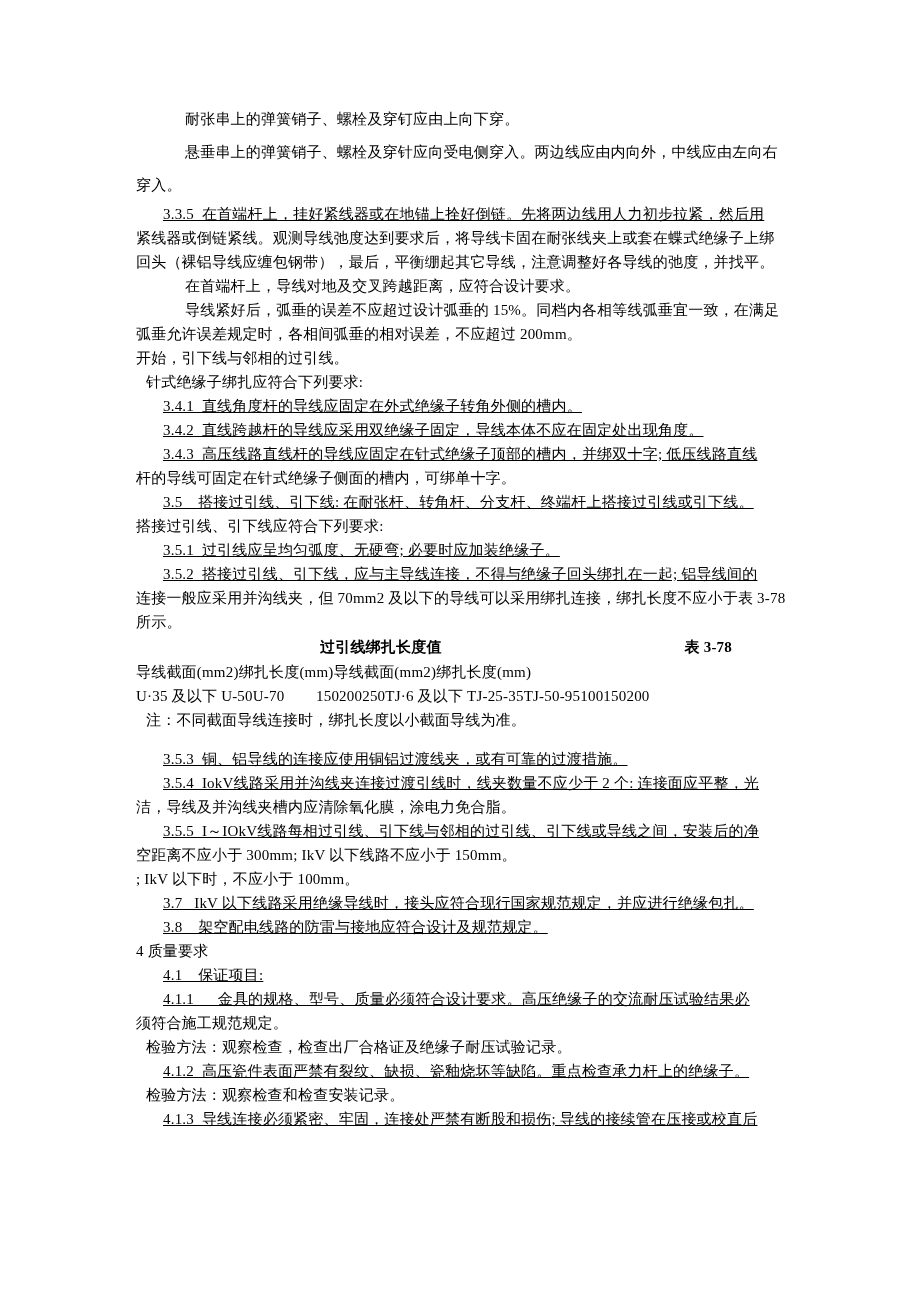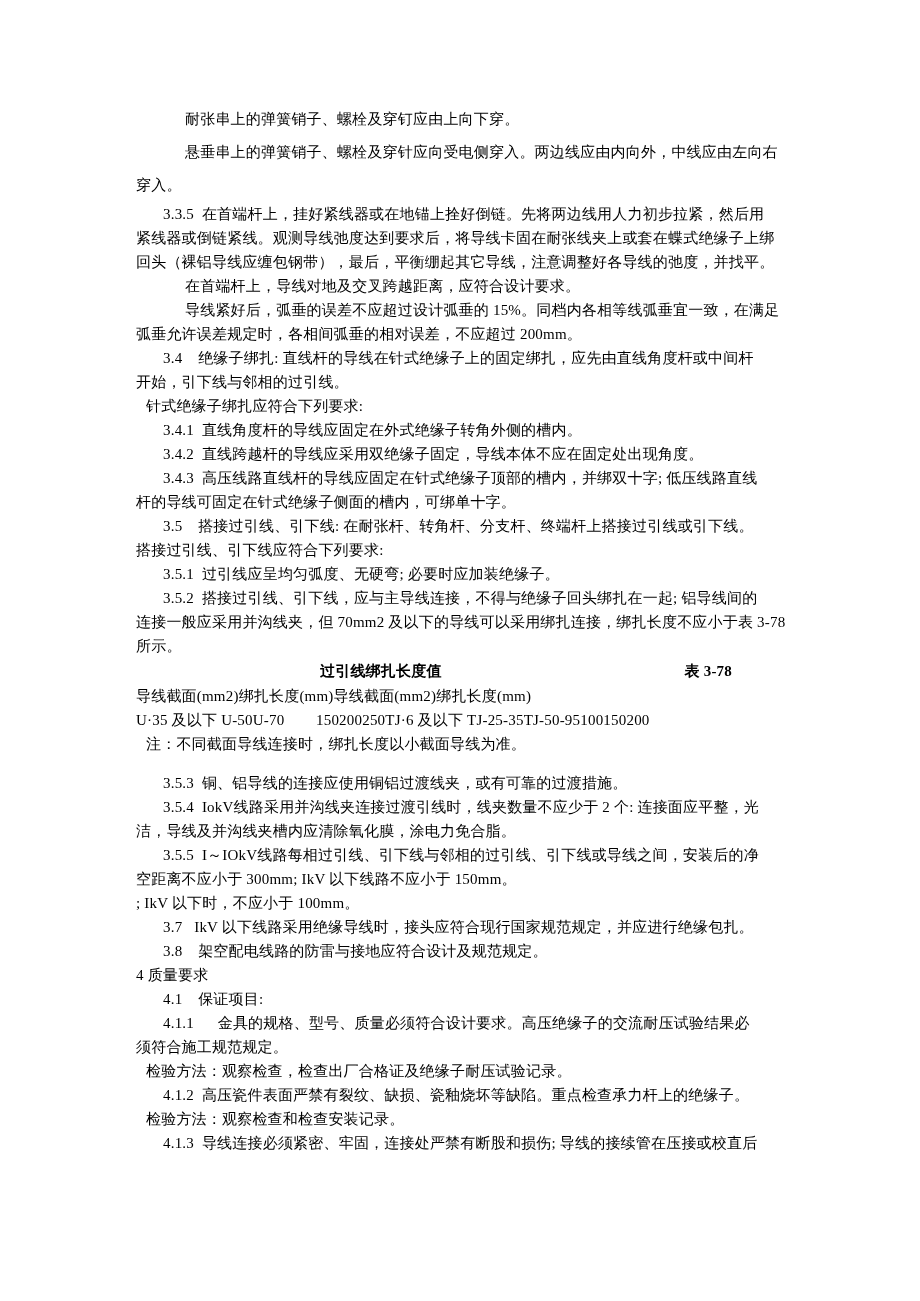--- a/index.html
+++ b/index.html
@@ -24,21 +24,21 @@
   .line {
     line-height: 24px;
     white-space: pre;
     letter-spacing: 0.2px;
   }
   .line.wide {
     line-height: 33px;
   }
   .indent-0   { padding-left: 0; }
   .indent-0_5 { padding-left: 10px; }
-  .indent-1   { padding-left: 27px; }
+  .indent-1   { padding-left: 27px; text-decoration: underline; }
   .indent-2   { padding-left: 49px; }
   .caption {
     display: flex;
     line-height: 26px;
     white-space: pre;
     font-weight: bold;
   }
   .caption .caption-title { margin-left: 184px; }
   .caption .caption-ref   { margin-left: auto; margin-right: 60px; }
   .spacer { height: 15px; }
@@ -50,21 +50,20 @@
   <div class="doc">
       <div class="line indent-2 wide">耐张串上的弹簧销子、螺栓及穿钉应由上向下穿。</div>
       <div class="line indent-2 wide">悬垂串上的弹簧销子、螺栓及穿针应向受电侧穿入。两边线应由内向外，中线应由左向右</div>
       <div class="line indent-0 wide">穿入。</div>
       <div class="line indent-1">3.3.5  在首端杆上，挂好紧线器或在地锚上拴好倒链。先将两边线用人力初步拉紧，然后用</div>
       <div class="line indent-0">紧线器或倒链紧线。观测导线弛度达到要求后，将导线卡固在耐张线夹上或套在蝶式绝缘子上绑</div>
       <div class="line indent-0">回头（裸铝导线应缠包钢带），最后，平衡绷起其它导线，注意调整好各导线的弛度，并找平。</div>
       <div class="line indent-2">在首端杆上，导线对地及交叉跨越距离，应符合设计要求。</div>
       <div class="line indent-2">导线紧好后，弧垂的误差不应超过设计弧垂的 15%。同档内各相等线弧垂宜一致，在满足</div>
       <div class="line indent-0">弧垂允许误差规定时，各相间弧垂的相对误差，不应超过 200mm。</div>
-      <div class="line indent-1">3.4    绝缘子绑扎: 直线杆的导线在针式绝缘子上的固定绑扎，应先由直线角度杆或中间杆</div>
       <div class="line indent-0">开始，引下线与邻相的过引线。</div>
       <div class="line indent-0_5">针式绝缘子绑扎应符合下列要求:</div>
       <div class="line indent-1">3.4.1  直线角度杆的导线应固定在外式绝缘子转角外侧的槽内。</div>
       <div class="line indent-1">3.4.2  直线跨越杆的导线应采用双绝缘子固定，导线本体不应在固定处出现角度。</div>
       <div class="line indent-1">3.4.3  高压线路直线杆的导线应固定在针式绝缘子顶部的槽内，并绑双十字; 低压线路直线</div>
       <div class="line indent-0">杆的导线可固定在针式绝缘子侧面的槽内，可绑单十字。</div>
       <div class="line indent-1">3.5    搭接过引线、引下线: 在耐张杆、转角杆、分支杆、终端杆上搭接过引线或引下线。</div>
       <div class="line indent-0">搭接过引线、引下线应符合下列要求:</div>
       <div class="line indent-1">3.5.1  过引线应呈均匀弧度、无硬弯; 必要时应加装绝缘子。</div>
       <div class="line indent-1">3.5.2  搭接过引线、引下线，应与主导线连接，不得与绝缘子回头绑扎在一起; 铝导线间的</div>

